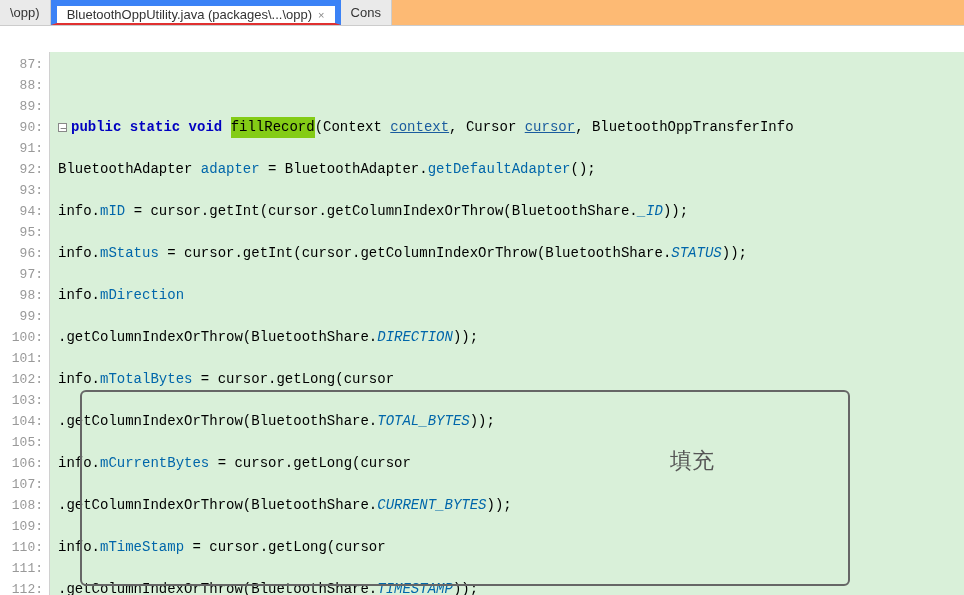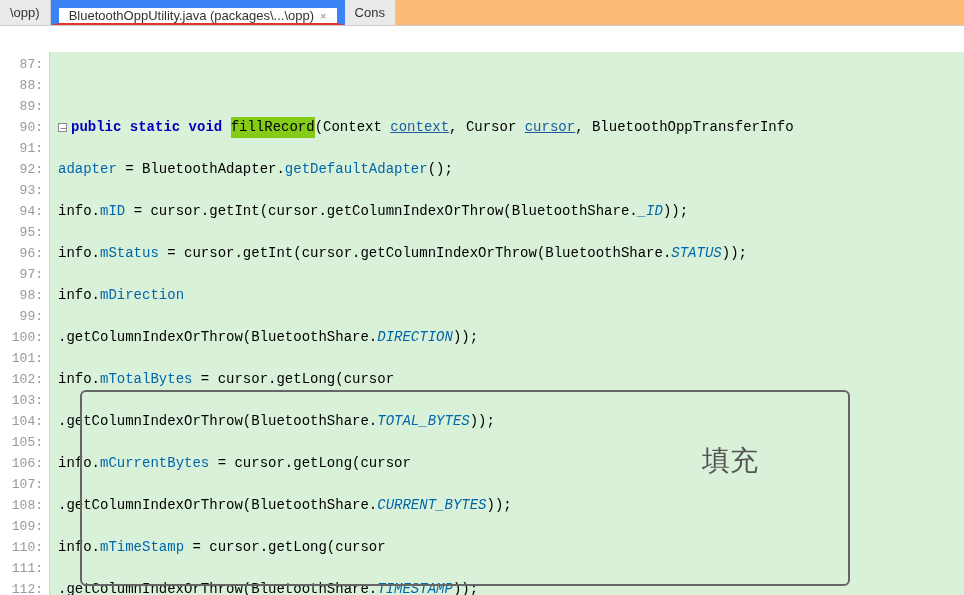--- a/index.html
+++ b/index.html
@@ -25,21 +25,21 @@
   font-family: sans-serif;
   font-size: 13px;
   color: #333;
   display: flex;
   align-items: center;
   cursor: pointer;
   white-space: nowrap;
 }
 .tab.active {
   background: #ffffff;
-  border: 8px solid #3b82f6;
+  border: 6px solid #3b82f6;
   border-bottom: 2px solid #e03030;
 }
 .tab .close {
   margin-left: 6px;
   color: #888;
   font-size: 11px;
 }
 .editor {
   display: flex;
   height: calc(100% - 26px);
@@ -77,24 +77,24 @@
   border: 2px solid #666;
   border-radius: 6px;
   left: 30px;
   top: 338px;
   width: 770px;
   height: 196px;
   pointer-events: none;
 }
 .annotation-text {
   position: absolute;
-  left: 652px;
+  left: 620px;
   top: 398px;
   font-family: "Microsoft YaHei", sans-serif;
-  font-size: 28px;
+  font-size: 22px;
   color: #555;
   pointer-events: none;
 }
 .watermark {
   position: absolute;
   right: 10px;
   bottom: 5px;
   color: rgba(150,150,150,0.6);
   font-family: sans-serif;
   font-size: 18px;
@@ -160,21 +160,21 @@
       <div class="ln">107:</div>
       <div class="ln">108:</div>
       <div class="ln">109:</div>
       <div class="ln">110:</div>
       <div class="ln">111:</div>
       <div class="ln">112:</div>
     </div>
   <div class="code">
 <div class="line"></div>
 <div class="line">    <span class="collapse-marker"></span><span class="kw">public static void </span><span class="hl">fillRecord</span><span>(Context </span><span class="param">context</span><span>, Cursor </span><span class="param">cursor</span><span>, BluetoothOppTransferInfo</span></div>
-<div class="line">            <span class="field">adapter</span><span> = BluetoothAdapter.</span><span class="field">getDefaultAdapter</span><span>();</span></div>
+<div class="line">            <span>BluetoothAdapter </span><span class="field">adapter</span><span> = BluetoothAdapter.</span><span class="field">getDefaultAdapter</span><span>();</span></div>
 <div class="line">            <span>info.</span><span class="field">mID</span><span> = cursor.getInt(cursor.getColumnIndexOrThrow(BluetoothShare.</span><span class="const">_ID</span><span>));</span></div>
 <div class="line">            <span>info.</span><span class="field">mStatus</span><span> = cursor.getInt(cursor.getColumnIndexOrThrow(BluetoothShare.</span><span class="const">STATUS</span><span>));</span></div>
 <div class="line">            <span>info.</span><span class="field">mDirection</span></div>
 <div class="line">                    <span>.getColumnIndexOrThrow(BluetoothShare.</span><span class="const">DIRECTION</span><span>));</span></div>
 <div class="line">            <span>info.</span><span class="field">mTotalBytes</span><span> = cursor.getLong(cursor</span></div>
 <div class="line">                    <span>.getColumnIndexOrThrow(BluetoothShare.</span><span class="const">TOTAL_BYTES</span><span>));</span></div>
 <div class="line">            <span>info.</span><span class="field">mCurrentBytes</span><span> = cursor.getLong(cursor</span></div>
 <div class="line">                    <span>.getColumnIndexOrThrow(BluetoothShare.</span><span class="const">CURRENT_BYTES</span><span>));</span></div>
 <div class="line">            <span>info.</span><span class="field">mTimeStamp</span><span> = cursor.getLong(cursor</span></div>
 <div class="line">                    <span>.getColumnIndexOrThrow(BluetoothShare.</span><span class="const">TIMESTAMP</span><span>));</span></div>

